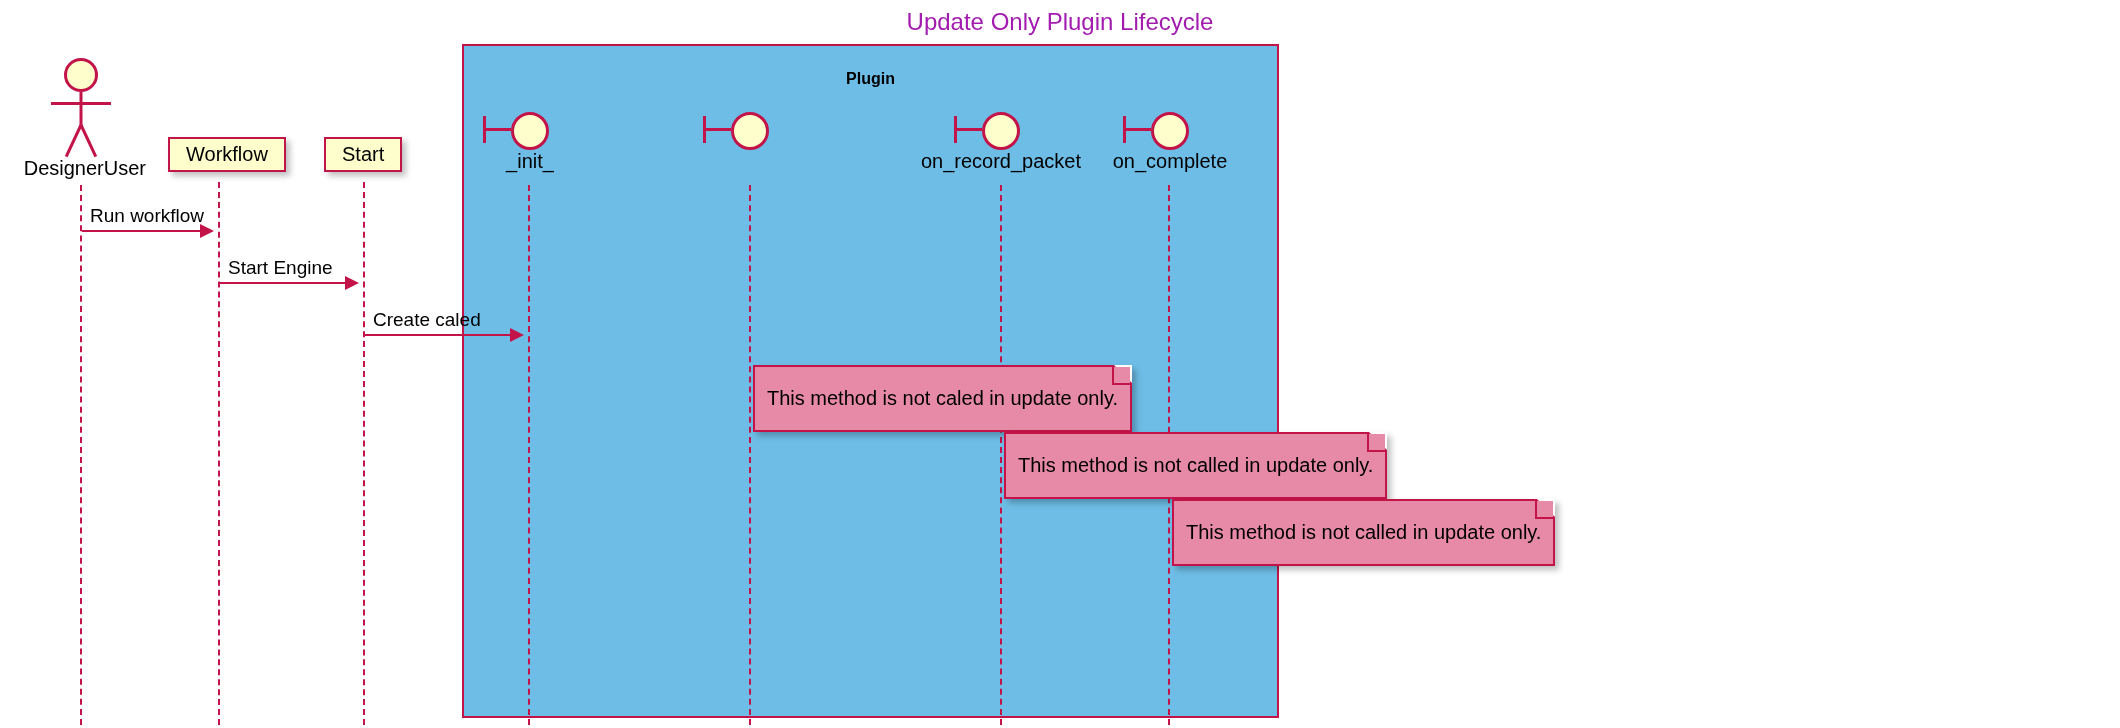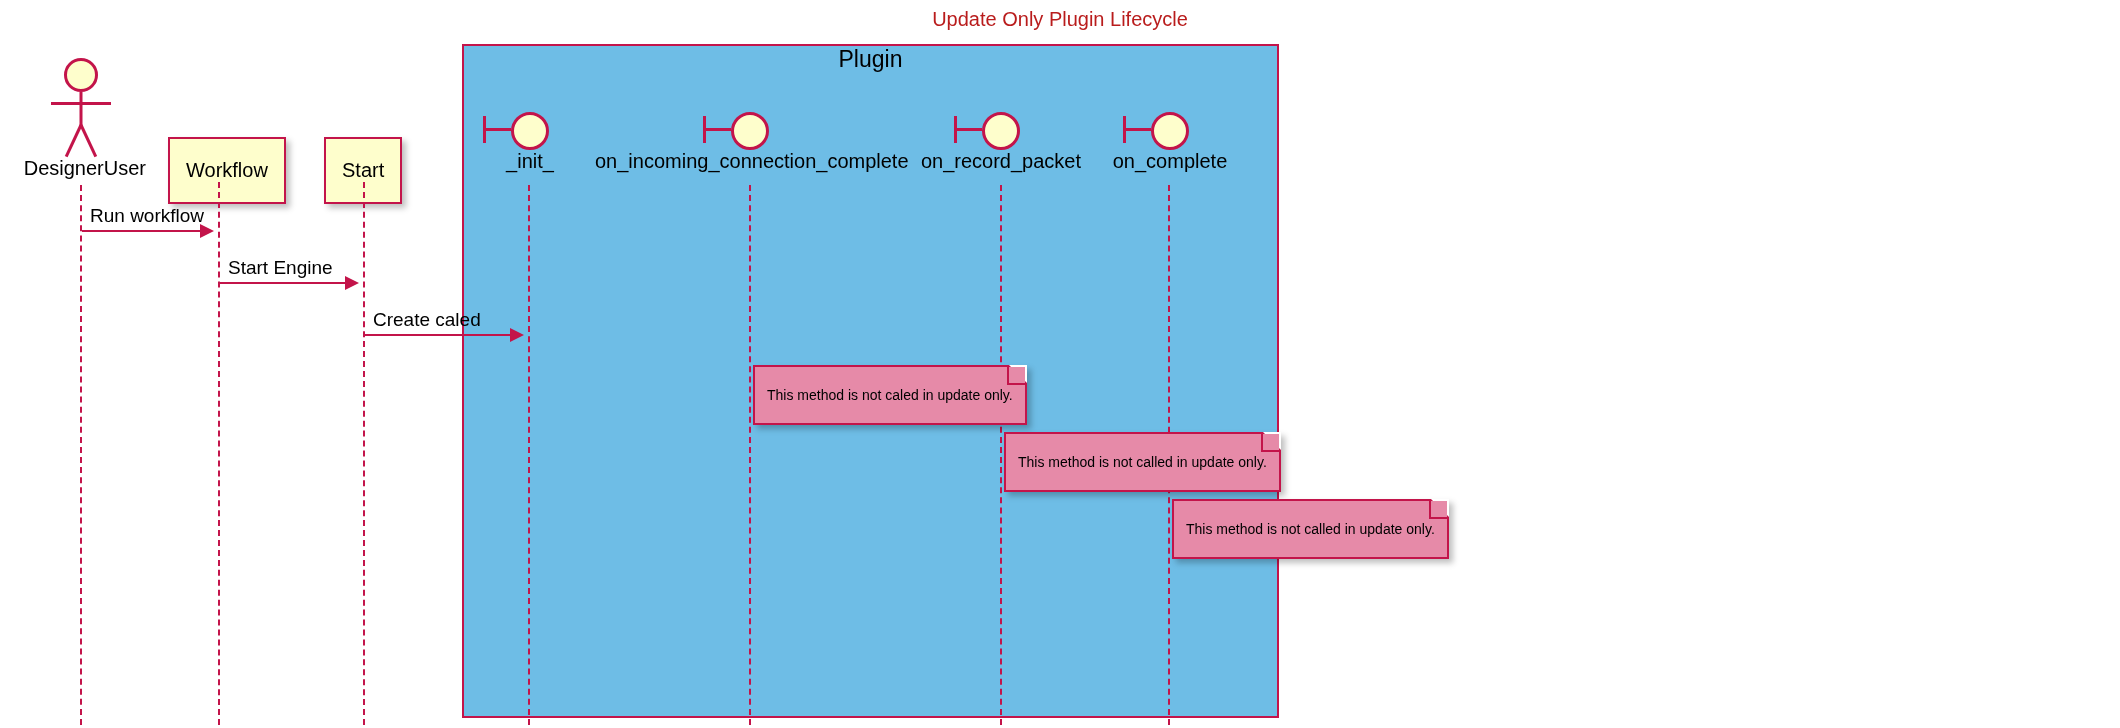--- a/index.html
+++ b/index.html
@@ -9,22 +9,22 @@
       background: white;
       width: 2120px;
       height: 728px;
       position: relative;
     }
     .title {
       position: absolute;
       top: 8px;
       left: 50%;
       transform: translateX(-50%);
-      font-size: 20px;
-      color: #b91c1c;
+      font-size: 24px;
+      color: #a21caf;
     }
     .actor {
       position: absolute;
       text-align: right;
     }
     .actor-head {
       width: 28px;
       height: 28px;
       border: 3px solid #c3144a;
       border-radius: 50%;
@@ -75,42 +75,42 @@
       transform: translateX(-50%) rotate(-25deg);
     }
     .actor-label {
       font-size: 20px;
       margin-top: 5px;
     }
     .participant-box {
       position: absolute;
       background: #fefecc;
       border: 2px solid #c3144a;
-      padding: 20px 16px;
+      padding: 4px 16px;
       font-size: 20px;
       box-shadow: 4px 4px 6px rgba(0,0,0,0.25);
       text-align: center;
     }
     .lifeline {
       position: absolute;
       width: 0;
       border-left: 2px dashed #c3144a;
     }
     .plugin-box {
       position: absolute;
       background: #6ebde6;
       border: 2px solid #c3144a;
     }
     .plugin-title {
       position: absolute;
-      top: 0;
-      left: 50%;
-      transform: translateX(-50%);
-      font-size: 23px;
-      font-weight: normal;
+      top: 24px;
+      left: 50%;
+      transform: translateX(-50%);
+      font-size: 16px;
+      font-weight: bold;
     }
     .entity {
       position: absolute;
       text-align: center;
     }
     .entity-circle {
       width: 32px;
       height: 32px;
       border: 3px solid #c3144a;
       border-radius: 50%;
@@ -161,21 +161,21 @@
     .arrow-label {
       position: absolute;
       font-size: 19px;
       white-space: nowrap;
     }
     .note {
       position: absolute;
       background: #e68aa8;
       border: 2px solid #c3144a;
       padding: 20px 12px;
-      font-size: 14px;
+      font-size: 20px;
       box-shadow: 4px 4px 6px rgba(0,0,0,0.25);
     }
     .note::after {
       content: '';
       position: absolute;
       top: -2px;
       right: -2px;
       width: 0;
       height: 0;
       border-top: 18px solid white;
@@ -227,21 +227,20 @@
     <div class="entity-circle"></div>
   </div>
   <div class="entity-label">_init_</div>
 </div>
 
 <div class="entity" style="left: 595px; top: 112px; width: 310px;">
   <div class="entity-wrap">
     <div class="entity-tail"></div>
     <div class="entity-circle"></div>
   </div>
-  <div class="entity-label">on_incoming_connection_complete</div>
 </div>
 
 <div class="entity" style="left: 916px; top: 112px; width: 170px;">
   <div class="entity-wrap">
     <div class="entity-tail"></div>
     <div class="entity-circle"></div>
   </div>
   <div class="entity-label">on_record_packet</div>
 </div>
 

